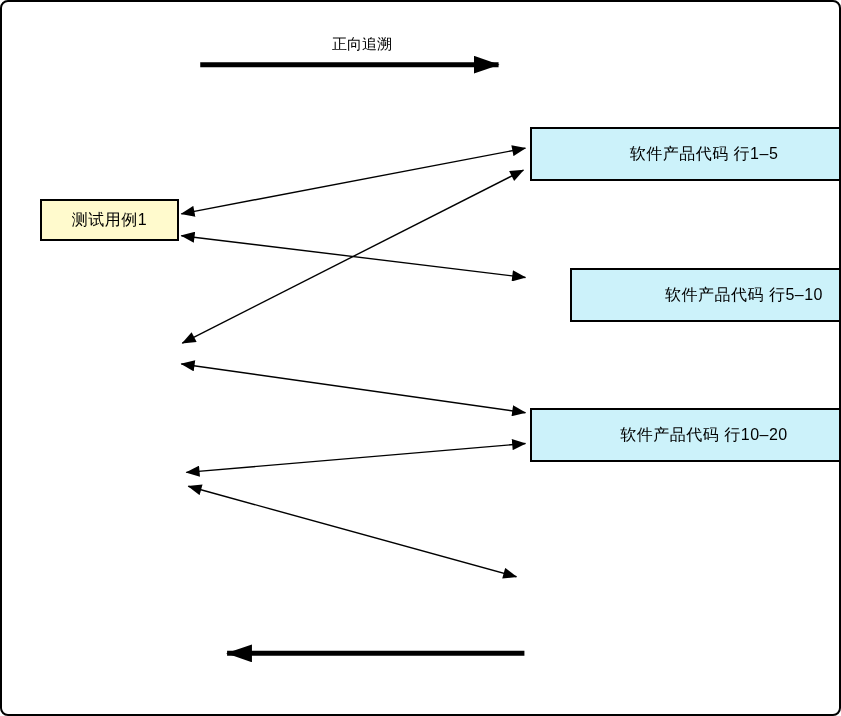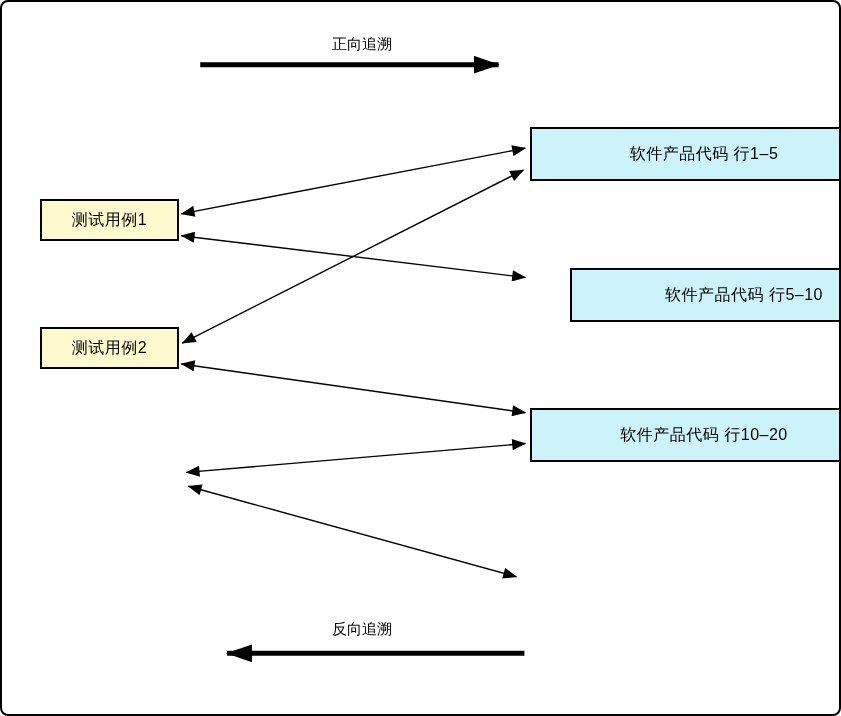--- a/index.html
+++ b/index.html
@@ -89,22 +89,20 @@
     <line x1="181" y1="343" x2="524" y2="169" stroke="#000000" stroke-width="1.4" marker-start="url(#ah)" marker-end="url(#ah)"></line>
     <line x1="180" y1="364" x2="526" y2="413" stroke="#000000" stroke-width="1.4" marker-start="url(#ah)" marker-end="url(#ah)"></line>
     <line x1="185" y1="473" x2="526" y2="444" stroke="#000000" stroke-width="1.4" marker-start="url(#ah)" marker-end="url(#ah)"></line>
     <line x1="187" y1="487" x2="517" y2="578" stroke="#000000" stroke-width="1.4" marker-start="url(#ah)" marker-end="url(#ah)"></line>
 
     <line x1="199" y1="63" x2="499" y2="63" stroke="#000000" stroke-width="5" marker-end="url(#bigah)"></line>
     <line x1="525" y1="655" x2="226" y2="655" stroke="#000000" stroke-width="5" marker-end="url(#bigah)"></line>
   </svg>
 
   <div class="flow-label top">正向追溯</div>
-  <div class="flow-label bottom">反向追溯</div>
 
   <div id="tc1" class="node test-case">测试用例1</div>
-  <div id="tc2" class="node test-case">测试用例2</div>
 
   <div id="code1" class="node code">软件产品代码 行1–5</div>
   <div id="code2" class="node code">软件产品代码 行5–10</div>
   <div id="code3" class="node code">软件产品代码 行10–20</div>
 
 </div>
 
 </body></html>

